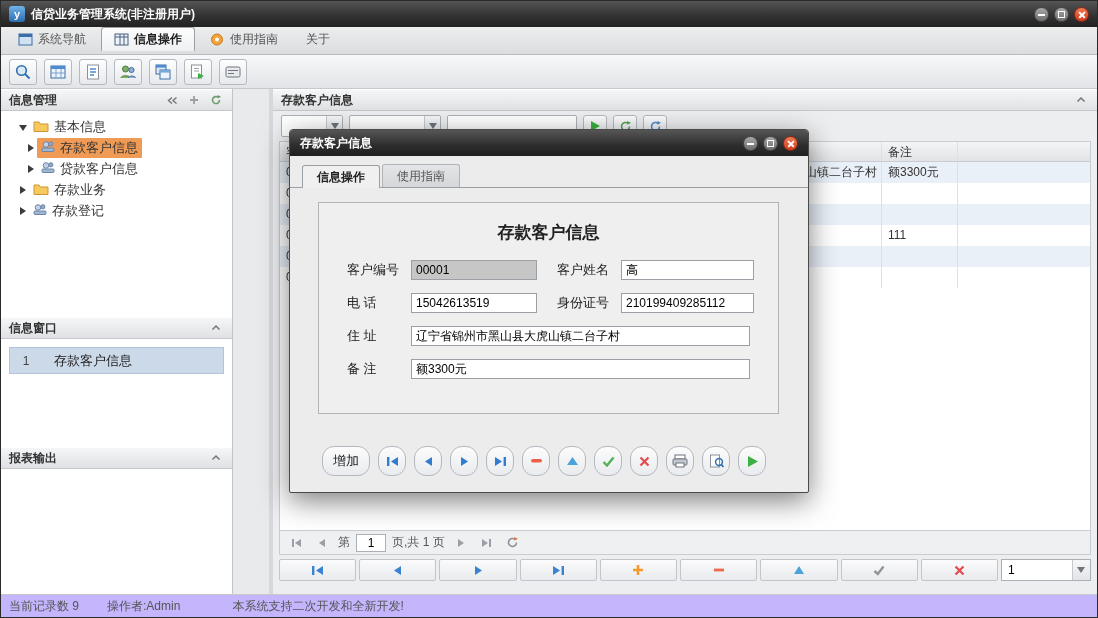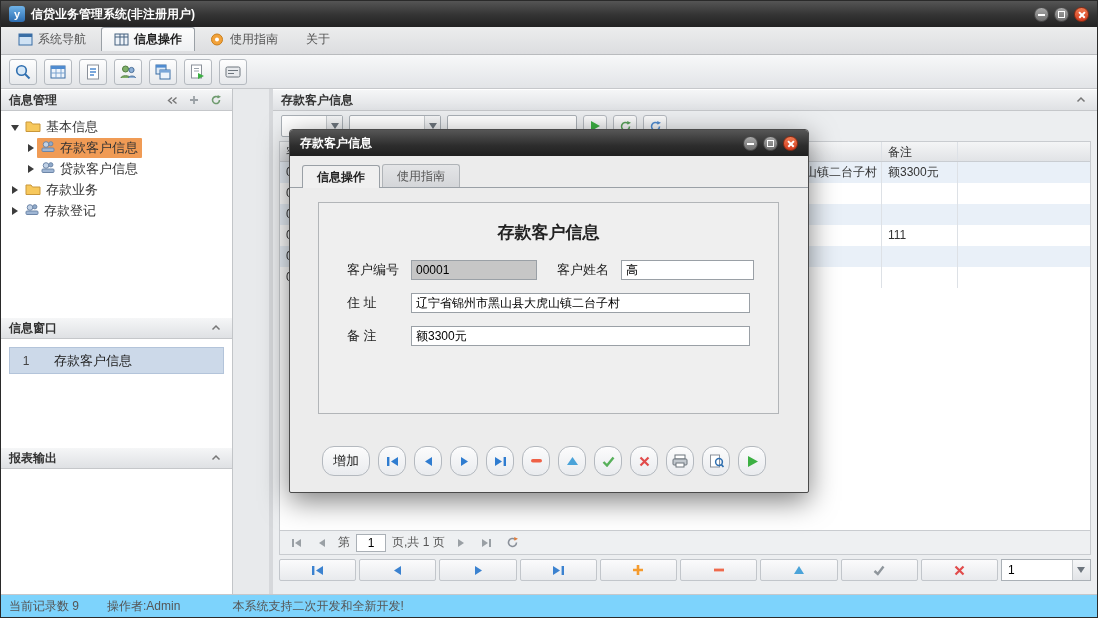--- a/index.html
+++ b/index.html
@@ -43,21 +43,21 @@
     border-right:1px solid #c2c5c8; display:flex; flex-direction:column; }
   .splitter { position:absolute; top:0; left:268px; width:4px; bottom:0; background:#d6d8db; cursor:col-resize; }
   .right-panel { position:absolute; top:0; left:272px; right:0; bottom:0; background:#eceef0; }
 
   .phdr { height:22px; background:linear-gradient(#f5f6f7,#dfe1e4); border-top:1px solid #fff;
     border-bottom:1px solid #c5c7ca; display:flex; align-items:center; padding:0 8px; font-weight:bold; color:#333; flex:none; }
   .phdr .sp { margin-left:auto; display:flex; gap:6px; align-items:center; }
   .hbtn { width:16px; height:16px; display:flex; align-items:center; justify-content:center; cursor:pointer; }
 
   .tree { height:206px; overflow:hidden; padding-top:5px; }
-  .trow { display:flex; align-items:center; height:21px; padding-left:8px; cursor:pointer; color:#333; font-size:13px; }
+  .trow { display:flex; align-items:center; height:21px; padding-left:16px; cursor:pointer; color:#333; font-size:13px; }
   .trow.lvl1 { padding-left:24px; }
   .tw { width:12px; display:flex; justify-content:center; flex:none; }
   .hl { display:flex; align-items:center; gap:5px; padding:1px 4px; border-radius:1px; }
   .trow.sel .hl { background:#f09b55; }
 
   .iw-area { height:108px; overflow:hidden; flex:none; }
   .iw-row { display:flex; align-items:center; height:27px; margin:8px 8px 0 8px; cursor:pointer; }
   .iw-row.sel { background:#ccd9e9; border:1px solid #b3c4da; }
   .iw-num { width:32px; text-align:center; color:#444; }
   .iw-label { padding-left:12px; font-size:13px; color:#222; }
@@ -87,21 +87,21 @@
 
   .bigbar { position:absolute; left:6px; right:6px; bottom:12px; height:24px; display:flex; gap:3px; align-items:center; }
   .bb { flex:1; height:22px; border:1px solid #c2c6cb; border-radius:2px; background:linear-gradient(#fbfbfc,#e8eaed);
     display:flex; align-items:center; justify-content:center; cursor:pointer; }
   .combo { width:90px; height:22px; border:1px solid #aab0b6; background:#fff; display:flex; align-items:center; }
   .combo input { flex:1; border:none; outline:none; padding:0 6px; font-size:12px; width:50px; }
   .combo .dd { width:18px; height:100%; border-left:1px solid #c6cacd; background:linear-gradient(#f6f7f8,#e2e4e7);
     display:flex; align-items:center; justify-content:center; }
 
   
-  .statusbar { position:absolute; left:0; right:0; bottom:0; height:23px; background:#7dd3fc; border-top:1px solid #c6c8cb;
+  .statusbar { position:absolute; left:0; right:0; bottom:0; height:23px; background:#c4b5fd; border-top:1px solid #c6c8cb;
     display:flex; align-items:center; padding:0 8px; color:#555; }
   .statusbar .s1 { margin-right:28px; }
   .statusbar .s2 { margin-right:52px; }
 
   
   .dialog { position:absolute; left:288px; top:128px; width:520px; height:364px; background:#ececec;
     border:1px solid #4a4a4a; border-radius:4px 4px 2px 2px; box-shadow:0 8px 28px rgba(0,0,0,.5); z-index:50; }
   .dlg-title { height:26px; background:linear-gradient(#565656,#2d2d2d 60%,#1f1f1f); border-radius:3px 3px 0 0;
     display:flex; align-items:center; padding:0 10px; }
   .dlg-title .t { color:#fff; font-weight:bold; }
@@ -600,20 +600,26 @@
 
     <div class="formbox">
       <div class="formtitle">存款客户信息</div>
       <div class="frow">
         <span class="flabel">客户编号</span>
         <input class="finput ro w126" readonly="" value="00001" style="">
         <span class="flabel2">客户姓名</span>
         <input class="finput w133" value="高" style="">
       </div>
       <div class="frow">
+        <span class="flabel">电 话</span>
+        <input class="finput w126" value="15042613519" style="">
+        <span class="flabel2">身份证号</span>
+        <input class="finput w133" value="210199409285112" style="">
+      </div>
+      <div class="frow">
         <span class="flabel">住 址</span>
         <input class="finput wide" value="辽宁省锦州市黑山县大虎山镇二台子村" style="">
       </div>
       <div class="frow">
         <span class="flabel">备 注</span>
         <input class="finput wide" value="额3300元" style="">
       </div>
     </div>
 
     <div class="dlg-btns">

